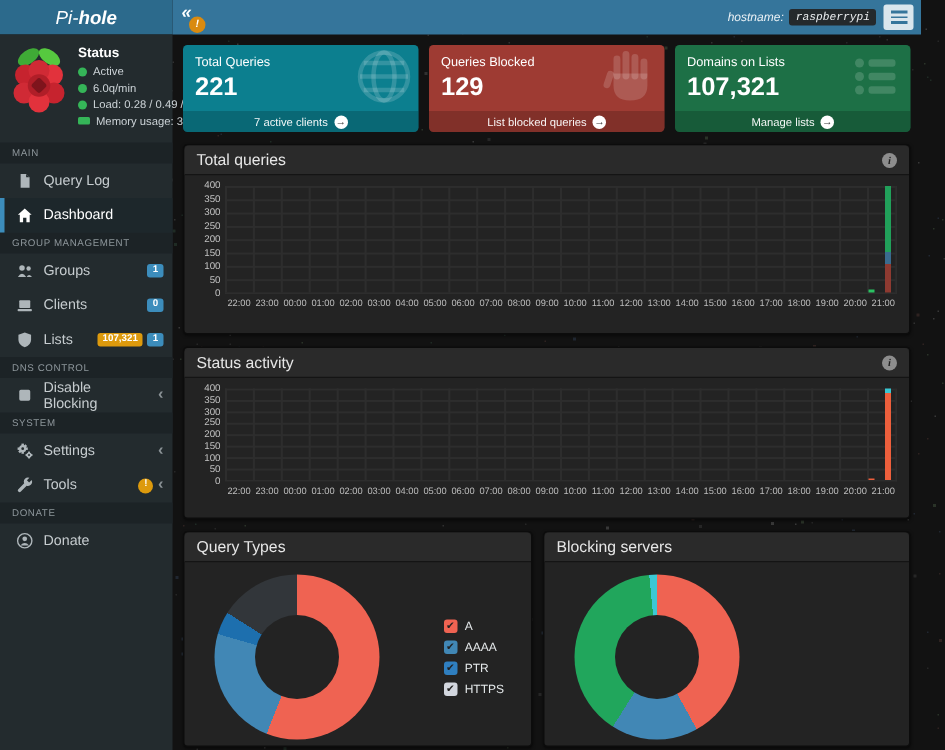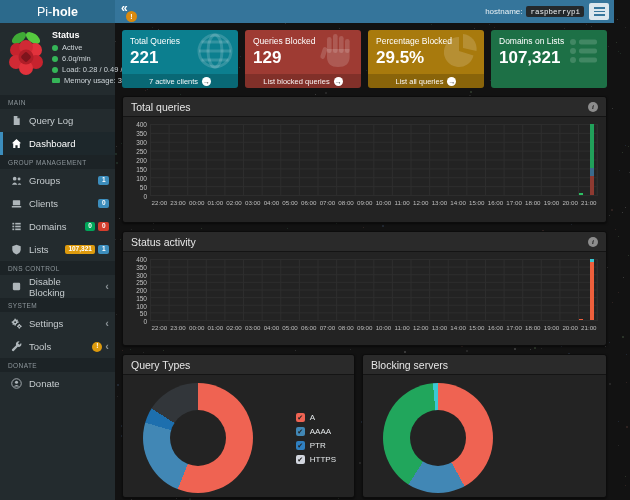--- a/index.html
+++ b/index.html
@@ -3,21 +3,21 @@
 <meta charset="utf-8">
 <style>
   * { margin:0; padding:0; box-sizing:border-box; }
   html,body { width:630px; height:500px; overflow:hidden; background:#121212;
               font-family:"Liberation Sans", sans-serif; }
   #noise { position:absolute; left:0; top:0; width:630px; height:500px; z-index:0; }
   #noise i { position:absolute; display:block; }
   .app { position:absolute; left:0; top:0; width:614px; height:500px; z-index:1; }
 
   
-  .navbar { height:23px; display:flex; }
+  .navbar { height:23px; display:flex;font-style:italic; }
   .logo { width:115px; background:#2c6a8c; color:#fff; font-size:12.5px;
           display:flex; align-items:center; justify-content:center; }
   .logo b { font-weight:bold; }
   .nav-rest { flex:1; background:#35759b; position:relative; }
   .collapse-btn { position:absolute; left:6px; top:1px; color:#fff; font-size:12px;
                   font-weight:bold; cursor:pointer; }
   .warn-badge { position:absolute; left:11px; top:11px; width:11px; height:11px;
                 border-radius:50%; background:#d98a10; color:#fff; font-size:7px;
                 font-weight:bold; display:flex; align-items:center; justify-content:center; }
   .host-wrap { position:absolute; right:30px; top:0; height:23px; display:flex;
@@ -1117,37 +1117,20 @@
             </svg>
           </span>
           <span>Clients</span>
           <span class="side-right">
             <span class="badge blue">0</span>
           </span>
         </div>
         <div class="side-item">
           <span class="icon">
             <svg viewBox="0 0 12 12" fill="currentColor">
-              <rect x="1.5" y="2" width="2" height="1.8"></rect>
-              <rect x="4.6" y="2" width="6" height="1.8"></rect>
-              <rect x="1.5" y="5.1" width="2" height="1.8"></rect>
-              <rect x="4.6" y="5.1" width="6" height="1.8"></rect>
-              <rect x="1.5" y="8.2" width="2" height="1.8"></rect>
-              <rect x="4.6" y="8.2" width="6" height="1.8"></rect>
-            </svg>
-          </span>
-          <span>Domains</span>
-          <span class="side-right">
-            <span class="badge green">0</span>
-            <span class="badge red">0</span>
-          </span>
-        </div>
-        <div class="side-item">
-          <span class="icon">
-            <svg viewBox="0 0 12 12" fill="currentColor">
               <path d="M6 0.8 L10.6 2.4 V6 Q10.6 9.8 6 11.4 Q1.4 9.8 1.4 6 V2.4 Z"></path>
             </svg>
           </span>
           <span>Lists</span>
           <span class="side-right">
             <span class="badge orange">107,321</span>
             <span class="badge blue">1</span>
           </span>
         </div>
         <div class="sec-label">DNS CONTROL</div>
@@ -1241,47 +1224,37 @@
               <rect x="3.5" y="16" width="4.6" height="12" rx="2.3" transform="rotate(18 5.8 22)"></rect>
             </svg>
           </span>
           <div class="c-title">Queries Blocked</div>
           <div class="c-value">129</div>
           <div class="c-footer">
             <span>List blocked queries</span>
             <span class="arrow-circle">→</span>
           </div>
         </div>
-        <div class="card" style="background: rgb(168, 122, 13);">
-          <span class="wm">
-            <svg viewBox="0 0 40 40" fill="currentColor">
-              <path d="M18 6 A15 15 0 1 0 32.5 24.5 L18 20 Z"></path>
-              <path d="M22 3 A15 15 0 0 1 35.5 20 L22 17 Z"></path>
-            </svg>
-          </span>
-          <div class="c-title">Percentage Blocked</div>
-          <div class="c-value">29.5%</div>
-          <div class="c-footer">
-            <span>List all queries</span>
-            <span class="arrow-circle">→</span>
-          </div>
-        </div>
         <div class="card" style="background: rgb(29, 112, 70);">
           <span class="wm">
             <svg viewBox="0 0 40 40" fill="currentColor">
               <circle cx="9" cy="11" r="3"></circle>
               <rect x="15" y="8.5" width="18" height="5" rx="2"></rect>
               <circle cx="9" cy="20" r="3"></circle>
               <rect x="15" y="17.5" width="18" height="5" rx="2"></rect>
               <circle cx="9" cy="29" r="3"></circle>
               <rect x="15" y="26.5" width="18" height="5" rx="2"></rect>
             </svg>
           </span>
           <div class="c-title">Domains on Lists</div>
           <div class="c-value">107,321</div>
+          <div class="c-footer">
+            <span>Manage lists</span>
+            <span class="arrow-circle">→</span>
+          </div>
         </div>
       </div>
 
     <section class="panel" style="height:127px;">
       <div class="panel-header">
         <span class="panel-title">Total queries</span>
         <span class="info-circle">i</span>
       </div>
       <div class="chart-wrap" id="chart-total">
           <div class="ylabels" style="height: 72px;">

